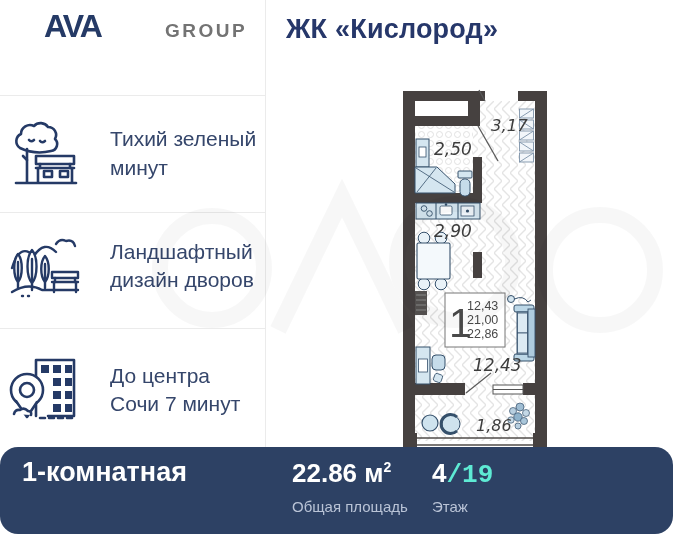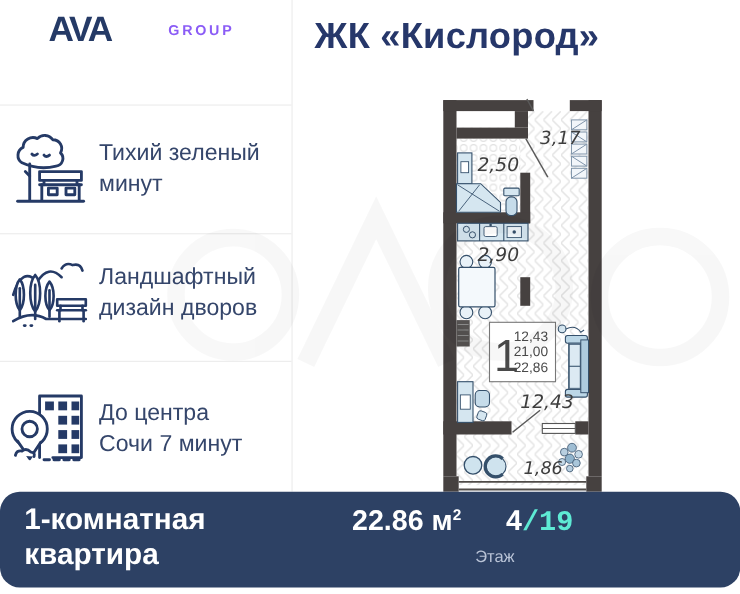--- a/index.html
+++ b/index.html
@@ -4,37 +4,37 @@
 <style>
   html,body{margin:0;padding:0;background:#fff;}
   .canvas{position:relative;width:673px;height:540px;background:#ffffff;overflow:hidden;
           font-family:"Liberation Sans",sans-serif;}
   
   .v-divider{position:absolute;left:265px;top:0;width:1px;height:447px;background:#ebebeb;z-index:2;}
   .h-divider{position:absolute;left:0;width:265px;height:1px;background:#ebebeb;z-index:2;}
   .logo-box{position:absolute;left:0;top:0;width:265px;height:95px;z-index:2;}
   .logo-main{position:absolute;left:44px;top:8px;font-size:32px;font-weight:800;
              color:#253a66;letter-spacing:-2px;}
-  .logo-sub{position:absolute;left:153px;top:20px;font-size:13px;font-weight:700;
-            color:#8b5cf6;letter-spacing:2.5px;}
-  .title{position:absolute;left:286px;top:14px;font-size:33px;font-weight:700;
+  .logo-sub{position:absolute;left:165px;top:20px;font-size:19px;font-weight:700;
+            color:#737373;letter-spacing:2.5px;}
+  .title{position:absolute;left:286px;top:14px;font-size:27px;font-weight:700;
          color:#26376a;z-index:2;letter-spacing:0.2px;}
-  .feature{position:absolute;left:0;width:265px;display:flex;align-items:center;z-index:2;}
+  .feature{position:absolute;left:0;width:265px;display:flex;align-items:center;z-index:2;gap:20px;}
   .feature .f-icon{width:74px;height:76px;margin-left:8px;flex:0 0 auto;}
   .feature .f-text{margin-left:8px;font-size:21px;line-height:1.35;color:#35466b;}
   
   .plan{position:absolute;left:390px;top:85px;z-index:2;}
   .plan-label{font-family:"DejaVu Sans",sans-serif;font-style:italic;fill:#3d3d3d;}
   
   .wm{position:absolute;left:0;top:0;z-index:3;pointer-events:none;}
   
   .bar{position:absolute;left:0;top:447px;width:673px;height:87px;background:#2d4164;z-index:4;border-radius:18px;}
   .bar-type{position:absolute;left:22px;top:9px;font-size:27px;line-height:32px;
             font-weight:700;color:#ffffff;}
-  .bar-val{position:absolute;top:11px;font-size:26px;font-weight:700;color:#ffffff;margin-left:28px;}
+  .bar-val{position:absolute;top:11px;font-size:26px;font-weight:700;color:#ffffff;}
   .bar-val sup{font-size:14px;}
   .bar-sub{position:absolute;top:51px;font-size:15px;color:#b9c3d6;}
   .col-area{left:292px;}
   .col-floor{left:432px;}
   .floor-total{color:#5eead4;font-family:Liberation Mono, monospace;}
 </style>
 </head>
 <body>
 
 <div class="canvas">
@@ -282,24 +282,24 @@
       <circle cx="212" cy="268" r="52" stroke-width="16"></circle>
       <path d="M278 330 L342 198 L406 330" stroke-width="17"></path>
       <circle cx="455" cy="262" r="58" stroke-width="16"></circle>
       <circle cx="600" cy="270" r="55" stroke-width="16"></circle>
     </g>
   </svg>
 
   <div class="bar">
     <div class="bar-type">
       <div>1-комнатная</div>
-      <div>квартира</div>
     </div>
     <div class="bar-val col-area">
       <span>22.86 м</span><sup>2</sup>
     </div>
+    <div class="bar-sub col-area">Общая площадь</div>
     <div class="bar-val col-floor">
       <span>4</span><span class="floor-total">/19</span>
     </div>
     <div class="bar-sub col-floor">Этаж</div>
   </div>
 
 </div>
 
 </body></html>

